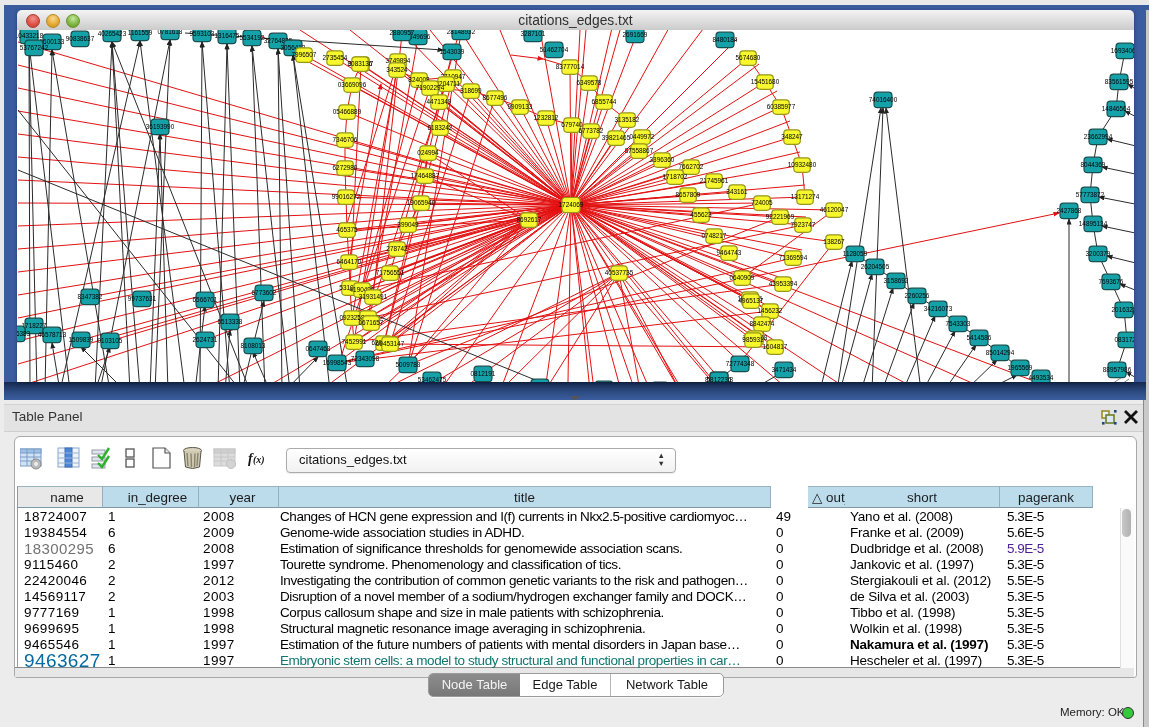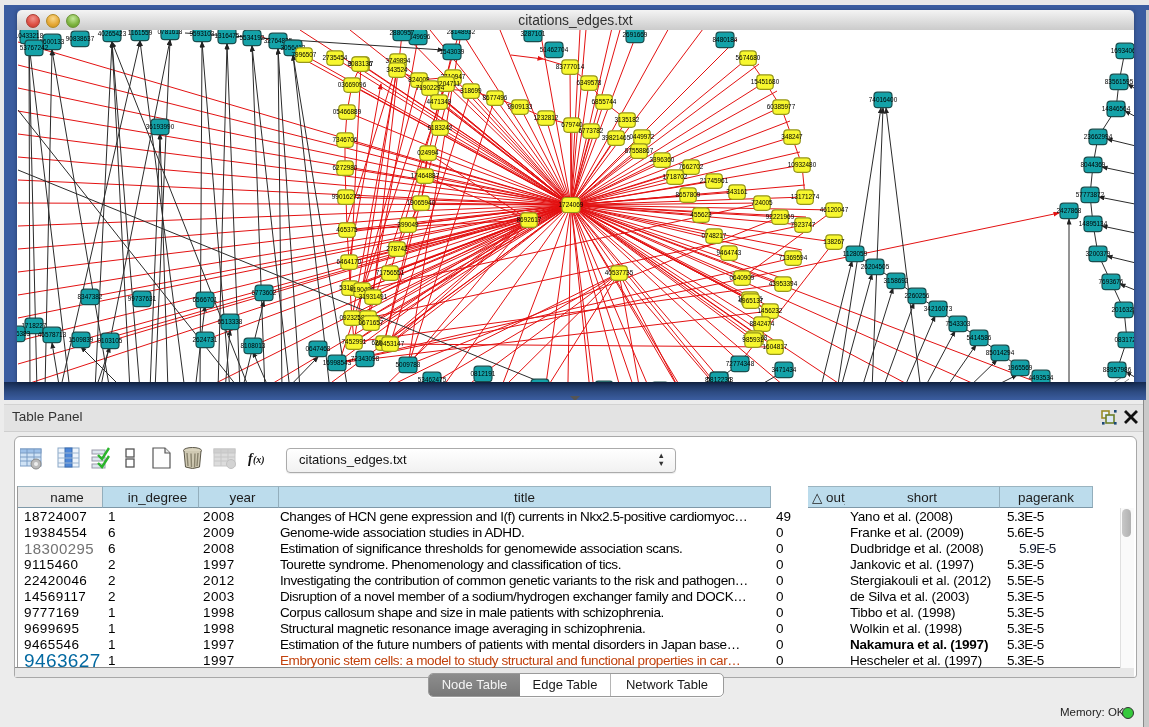--- a/index.html
+++ b/index.html
@@ -751,21 +751,21 @@
 <div style="position:absolute;left:280px;top:524px;height:16px;font-size:13.5px;letter-spacing:-.42px;line-height:17px;color:#000;white-space:nowrap;">Genome-wide association studies in ADHD.</div>
 <div style="position:absolute;left:776px;top:524px;height:16px;font-size:13.5px;letter-spacing:0;line-height:17px;color:#000;white-space:nowrap;">0</div>
 <div style="position:absolute;left:850px;top:524px;height:16px;font-size:13.5px;letter-spacing:-.2px;line-height:17px;color:#000;white-space:nowrap;">Franke et al. (2009)</div>
 <div style="position:absolute;left:1007px;top:524px;height:16px;font-size:13.5px;letter-spacing:-.5px;line-height:17px;color:#000;white-space:nowrap;">5.6E-5</div>
 <div style="position:absolute;left:24px;top:540px;height:16px;font-size:15px;letter-spacing:.4px;line-height:17px;color:#737373;white-space:nowrap;">18300295</div>
 <div style="position:absolute;left:108px;top:540px;height:16px;font-size:13.5px;letter-spacing:0;line-height:17px;color:#000;white-space:nowrap;">6</div>
 <div style="position:absolute;left:203px;top:540px;height:16px;font-size:13.5px;letter-spacing:.4px;line-height:17px;color:#000;white-space:nowrap;">2008</div>
 <div style="position:absolute;left:280px;top:540px;height:16px;font-size:13.5px;letter-spacing:-.42px;line-height:17px;color:#000;white-space:nowrap;">Estimation of significance thresholds for genomewide association scans.</div>
 <div style="position:absolute;left:776px;top:540px;height:16px;font-size:13.5px;letter-spacing:0;line-height:17px;color:#000;white-space:nowrap;">0</div>
 <div style="position:absolute;left:850px;top:540px;height:16px;font-size:13.5px;letter-spacing:-.2px;line-height:17px;color:#000;white-space:nowrap;">Dudbridge et al. (2008)</div>
-<div style="position:absolute;left:1007px;top:540px;height:16px;font-size:13.5px;letter-spacing:-.5px;line-height:17px;color:#0f172a;white-space:nowrap;margin-left:12px;">5.9E-5</div>
+<div style="position:absolute;left:1007px;top:540px;height:16px;font-size:13.5px;letter-spacing:-.5px;line-height:17px;color:#4c1d95;white-space:nowrap;">5.9E-5</div>
 <div style="position:absolute;left:24px;top:556px;height:16px;font-size:13.5px;letter-spacing:.4px;line-height:17px;color:#000;white-space:nowrap;">9115460</div>
 <div style="position:absolute;left:108px;top:556px;height:16px;font-size:13.5px;letter-spacing:0;line-height:17px;color:#000;white-space:nowrap;">2</div>
 <div style="position:absolute;left:203px;top:556px;height:16px;font-size:13.5px;letter-spacing:.4px;line-height:17px;color:#000;white-space:nowrap;">1997</div>
 <div style="position:absolute;left:280px;top:556px;height:16px;font-size:13.5px;letter-spacing:-.42px;line-height:17px;color:#000;white-space:nowrap;">Tourette syndrome. Phenomenology and classification of tics.</div>
 <div style="position:absolute;left:776px;top:556px;height:16px;font-size:13.5px;letter-spacing:0;line-height:17px;color:#000;white-space:nowrap;">0</div>
 <div style="position:absolute;left:850px;top:556px;height:16px;font-size:13.5px;letter-spacing:-.2px;line-height:17px;color:#000;white-space:nowrap;">Jankovic et al. (1997)</div>
 <div style="position:absolute;left:1007px;top:556px;height:16px;font-size:13.5px;letter-spacing:-.5px;line-height:17px;color:#000;white-space:nowrap;">5.3E-5</div>
 <div style="position:absolute;left:24px;top:572px;height:16px;font-size:13.5px;letter-spacing:.4px;line-height:17px;color:#000;white-space:nowrap;">22420046</div>
 <div style="position:absolute;left:108px;top:572px;height:16px;font-size:13.5px;letter-spacing:0;line-height:17px;color:#000;white-space:nowrap;">2</div>
 <div style="position:absolute;left:203px;top:572px;height:16px;font-size:13.5px;letter-spacing:.4px;line-height:17px;color:#000;white-space:nowrap;">2012</div>
@@ -797,21 +797,21 @@
 <div style="position:absolute;left:24px;top:636px;height:16px;font-size:13.5px;letter-spacing:.4px;line-height:17px;color:#000;white-space:nowrap;">9465546</div>
 <div style="position:absolute;left:108px;top:636px;height:16px;font-size:13.5px;letter-spacing:0;line-height:17px;color:#000;white-space:nowrap;">1</div>
 <div style="position:absolute;left:203px;top:636px;height:16px;font-size:13.5px;letter-spacing:.4px;line-height:17px;color:#000;white-space:nowrap;">1997</div>
 <div style="position:absolute;left:280px;top:636px;height:16px;font-size:13.5px;letter-spacing:-.42px;line-height:17px;color:#000;white-space:nowrap;">Estimation of the future numbers of patients with mental disorders in Japan base…</div>
 <div style="position:absolute;left:776px;top:636px;height:16px;font-size:13.5px;letter-spacing:0;line-height:17px;color:#000;white-space:nowrap;">0</div>
 <div style="position:absolute;left:850px;top:636px;height:16px;font-size:13.5px;letter-spacing:-.2px;line-height:17px;color:#000;white-space:nowrap;font-weight:bold;">Nakamura et al. (1997)</div>
 <div style="position:absolute;left:1007px;top:636px;height:16px;font-size:13.5px;letter-spacing:-.5px;line-height:17px;color:#000;white-space:nowrap;">5.3E-5</div>
 <div style="position:absolute;left:24px;top:652px;height:16px;font-size:19px;letter-spacing:.4px;line-height:17px;color:#0369a1;white-space:nowrap;">9463627</div>
 <div style="position:absolute;left:108px;top:652px;height:16px;font-size:13.5px;letter-spacing:0;line-height:17px;color:#000;white-space:nowrap;">1</div>
 <div style="position:absolute;left:203px;top:652px;height:16px;font-size:13.5px;letter-spacing:.4px;line-height:17px;color:#000;white-space:nowrap;">1997</div>
-<div style="position:absolute;left:280px;top:652px;height:16px;font-size:13.5px;letter-spacing:-.42px;line-height:17px;color:#c2410c;white-space:nowrap;">Embryonic stem cells: a model to study structural and functional properties in car…</div>
+<div style="position:absolute;left:280px;top:652px;height:16px;font-size:13.5px;letter-spacing:-.42px;line-height:17px;color:#0f766e;white-space:nowrap;">Embryonic stem cells: a model to study structural and functional properties in car…</div>
 <div style="position:absolute;left:776px;top:652px;height:16px;font-size:13.5px;letter-spacing:0;line-height:17px;color:#000;white-space:nowrap;">0</div>
 <div style="position:absolute;left:850px;top:652px;height:16px;font-size:13.5px;letter-spacing:-.2px;line-height:17px;color:#000;white-space:nowrap;">Hescheler et al. (1997)</div>
 <div style="position:absolute;left:1007px;top:652px;height:16px;font-size:13.5px;letter-spacing:-.5px;line-height:17px;color:#000;white-space:nowrap;">5.3E-5</div>
 
 <div class="abs" style="left:1120px;top:508px;width:13px;height:160px;background:#fafafa;border-left:1px solid #e0e0e0;"></div>
 <div class="abs" style="left:1122px;top:509px;width:9px;height:28px;background:linear-gradient(90deg,#c8c8c8,#b0b0b0);border-radius:5px;"></div>
 
 <div class="abs" style="left:428px;top:673px;width:294px;height:22px;border:1px solid #9a9a9a;border-radius:5px;background:#fff;box-shadow:0 1px 0 rgba(255,255,255,.7);">
   <div class="abs" style="left:0;top:0;width:91px;height:22px;border-radius:4px 0 0 4px;background:linear-gradient(#8d8d8d,#787878);color:#f4f4f4;font-size:13px;text-align:center;line-height:22px;">Node Table</div>
   <div class="abs" style="left:91px;top:0;width:90px;height:22px;border-right:1px solid #b5b5b5;color:#1a1a1a;font-size:13px;text-align:center;line-height:22px;">Edge Table</div>

